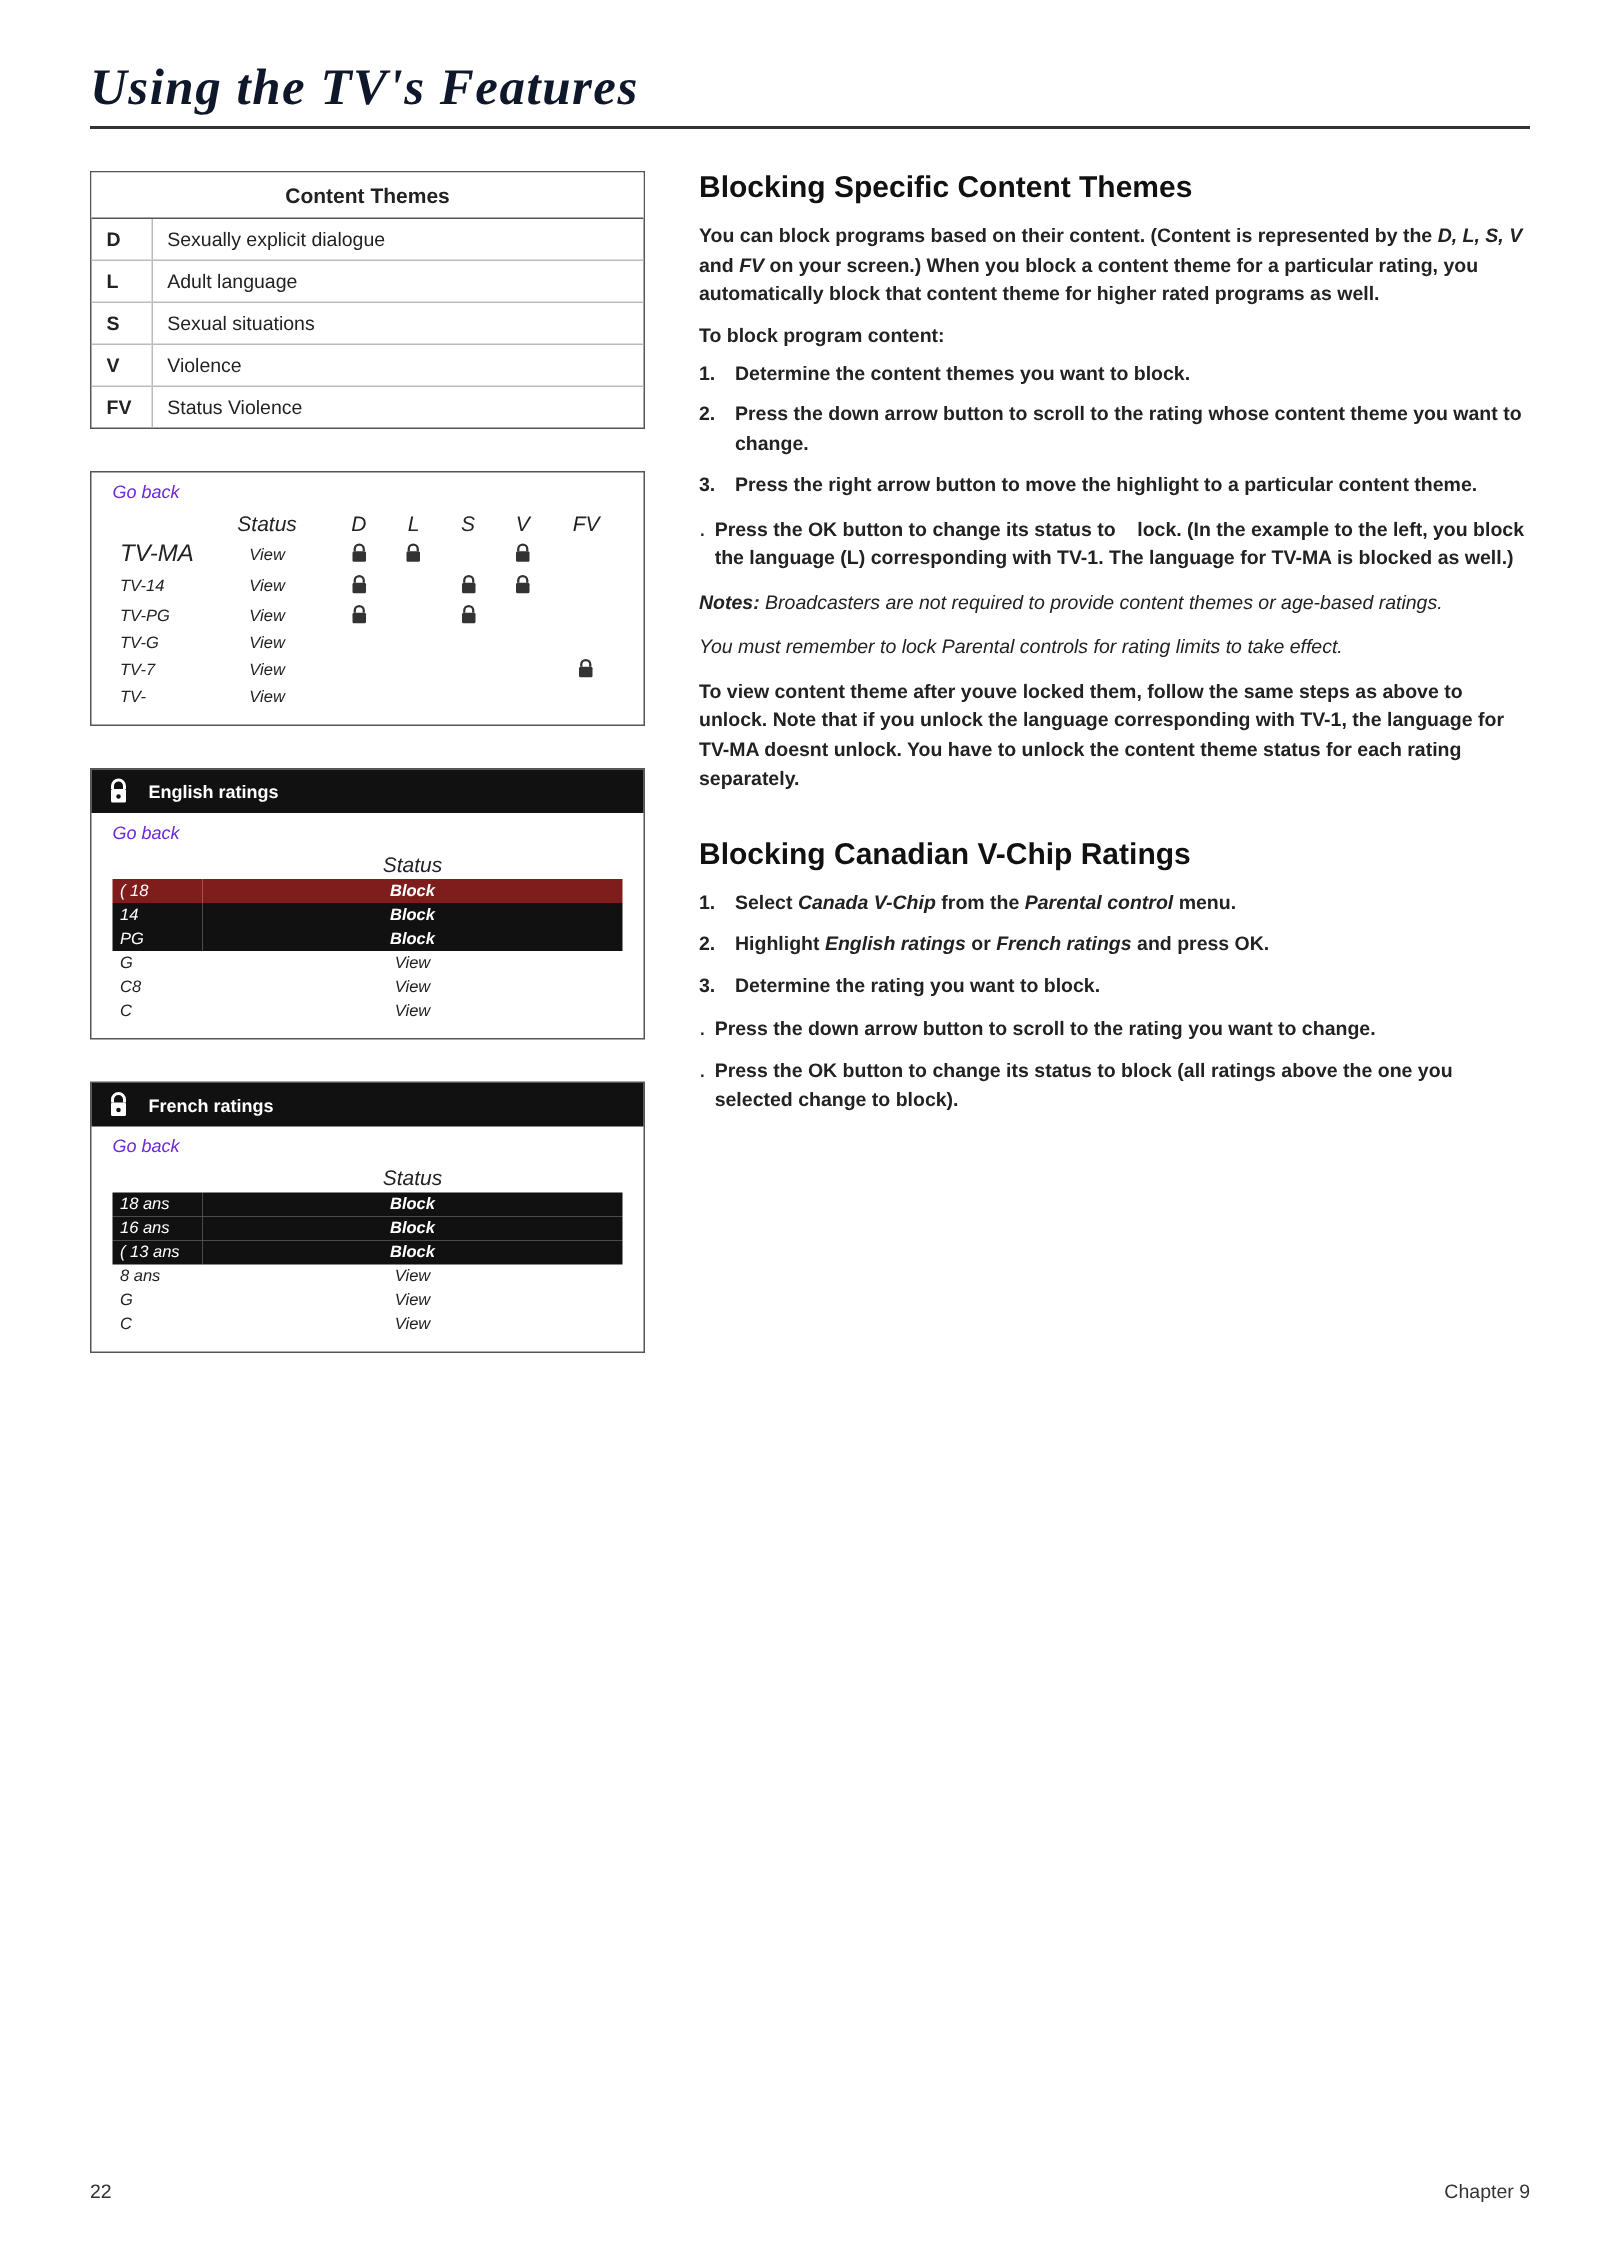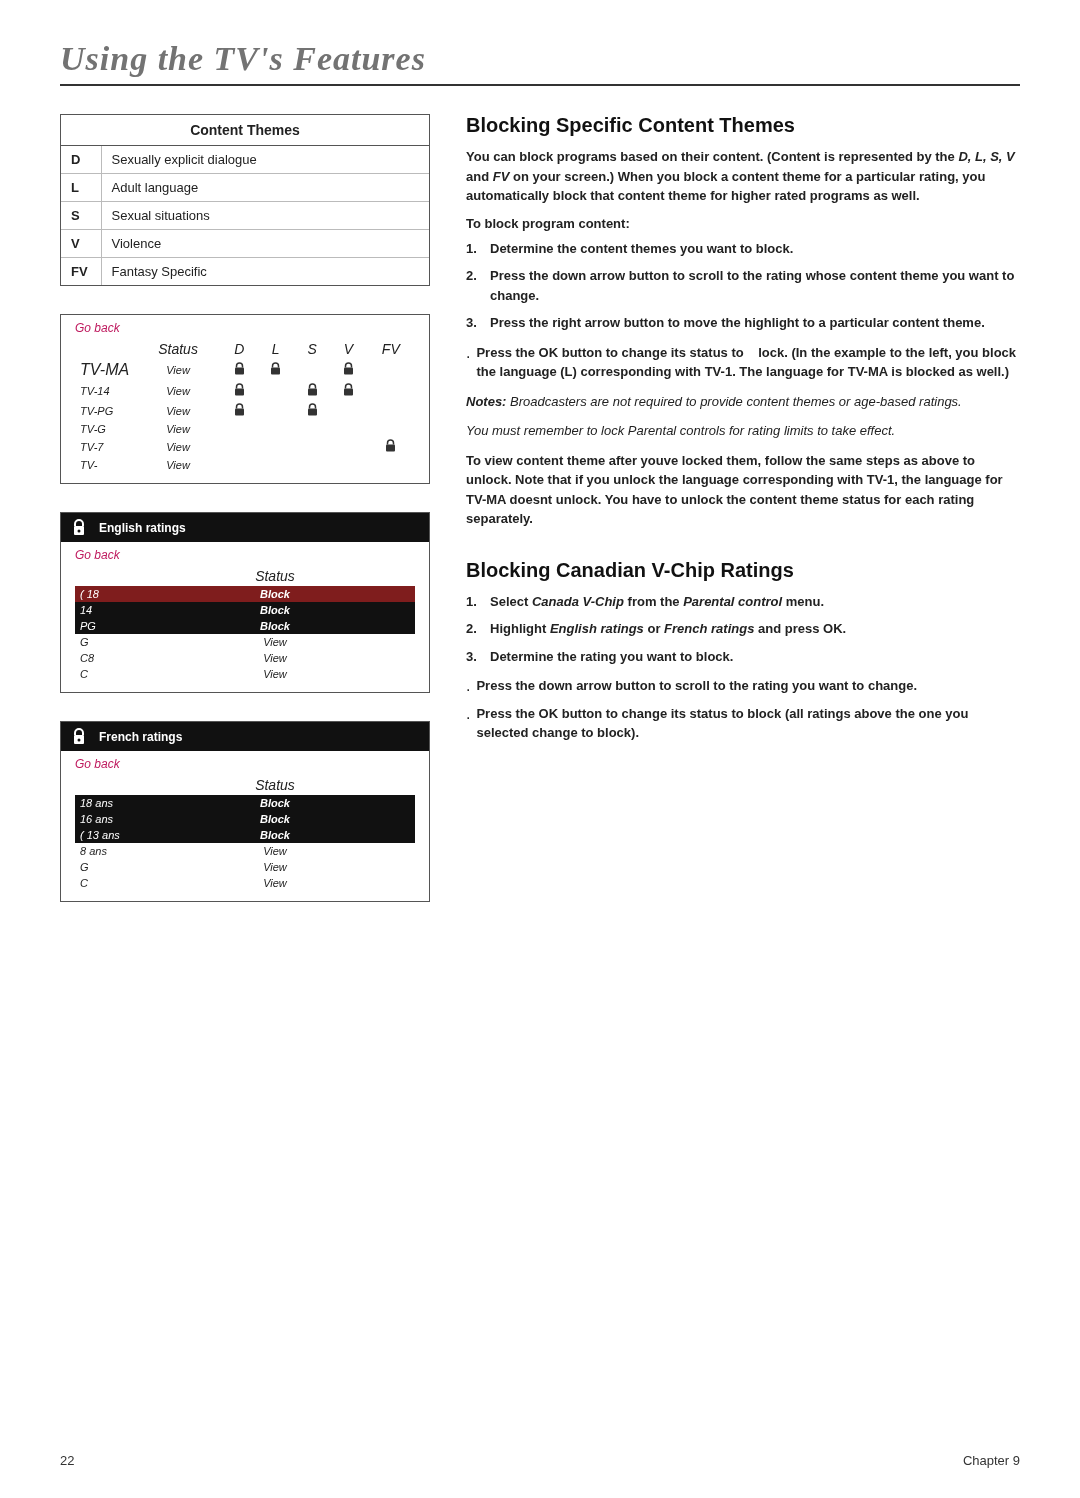--- a/index.html
+++ b/index.html
@@ -21,21 +21,21 @@
     .page-header {
       border-bottom: 2px solid #333;
       margin-bottom: 28px;
       padding-bottom: 6px;
     }
     .page-header h1 {
       font-family: Georgia, 'Times New Roman', serif;
       font-size: 34px;
       font-weight: bold;
       font-style: italic;
-      color: #737373;
+      color: #0f172a;
       letter-spacing: 1px;
     }
 
     
     .main-content {
       display: flex;
       gap: 36px;
     }
 
     .left-col {
@@ -97,21 +97,21 @@
       align-items: center;
       gap: 8px;
     }
     .rb-content {
       padding: 6px 14px 10px 14px;
     }
     .rb-goback {
       font-style: italic;
       font-size: 12px;
       margin-bottom: 4px;
-      color: #be185d;
+      color: #6d28d9;
     }
     .rb-table {
       width: 100%;
       border-collapse: collapse;
       font-size: 12px;
     }
     .rb-table th {
       font-style: italic;
       font-weight: normal;
       padding: 2px 5px;
@@ -263,21 +263,21 @@
               <tr>
                 <td>S</td>
                 <td>Sexual situations</td>
               </tr>
               <tr>
                 <td>V</td>
                 <td>Violence</td>
               </tr>
               <tr>
                 <td>FV</td>
-                <td>Fantasy Specific</td>
+                <td>Status Violence</td>
               </tr>
             </tbody>
         </table>
       </div>
 
       <div class="ratings-box">
         <div class="rb-content">
           <div class="rb-goback">Go back</div>
           <table class="rb-table">
             <thead>

